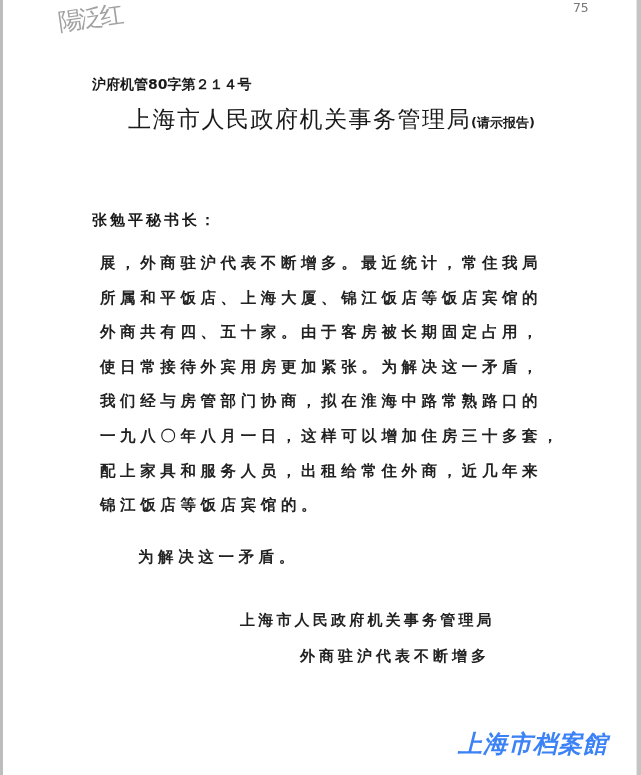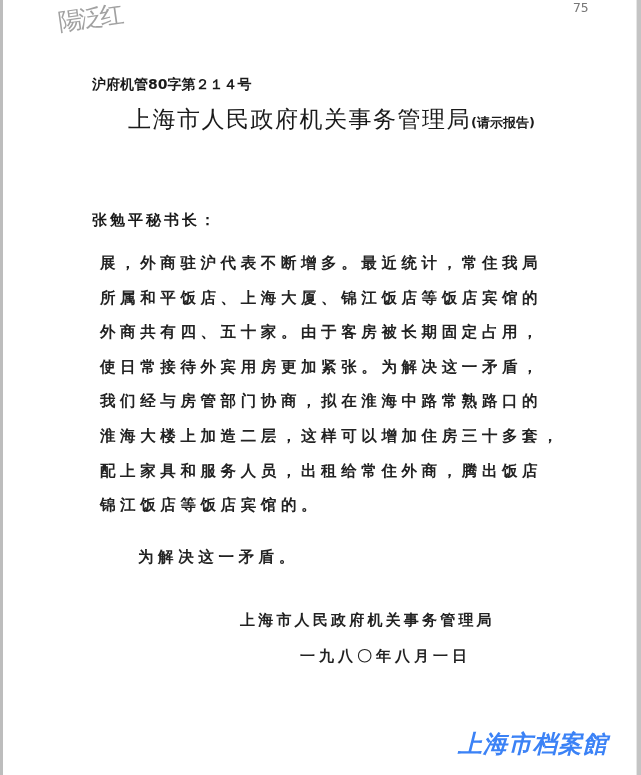--- a/index.html
+++ b/index.html
@@ -46,23 +46,23 @@
 </div>
 
 <div class="salute">张勉平秘书长：</div>
 
 <div class="body">
   <span class="line">展，外商驻沪代表不断增多。最近统计，常住我局</span>
   <span class="line">所属和平饭店、上海大厦、锦江饭店等饭店宾馆的</span>
   <span class="line">外商共有四、五十家。由于客房被长期固定占用，</span>
   <span class="line">使日常接待外宾用房更加紧张。为解决这一矛盾，</span>
   <span class="line">我们经与房管部门协商，拟在淮海中路常熟路口的</span>
-  <span class="line">淮海大楼上加造二层，这样可以增加住房三十多套，</span>
-  <span class="line">配上家具和服务人员，出租给常住外商，腾出饭店</span>
+  <span class="line">一九八〇年八月一日，这样可以增加住房三十多套，</span>
+  <span class="line">配上家具和服务人员，出租给常住外商，近几年来</span>
   <span class="line">锦江饭店等饭店宾馆的。</span>
 </div>
 
 <div class="closing">为解决这一矛盾。</div>
 
 <div class="sig-org">上海市人民政府机关事务管理局</div>
-<div class="sig-date">一九八〇年八月一日</div>
+<div class="sig-date">外商驻沪代表不断增多</div>
 
 <div class="watermark">上海市档案館</div>
 
 </body></html>

